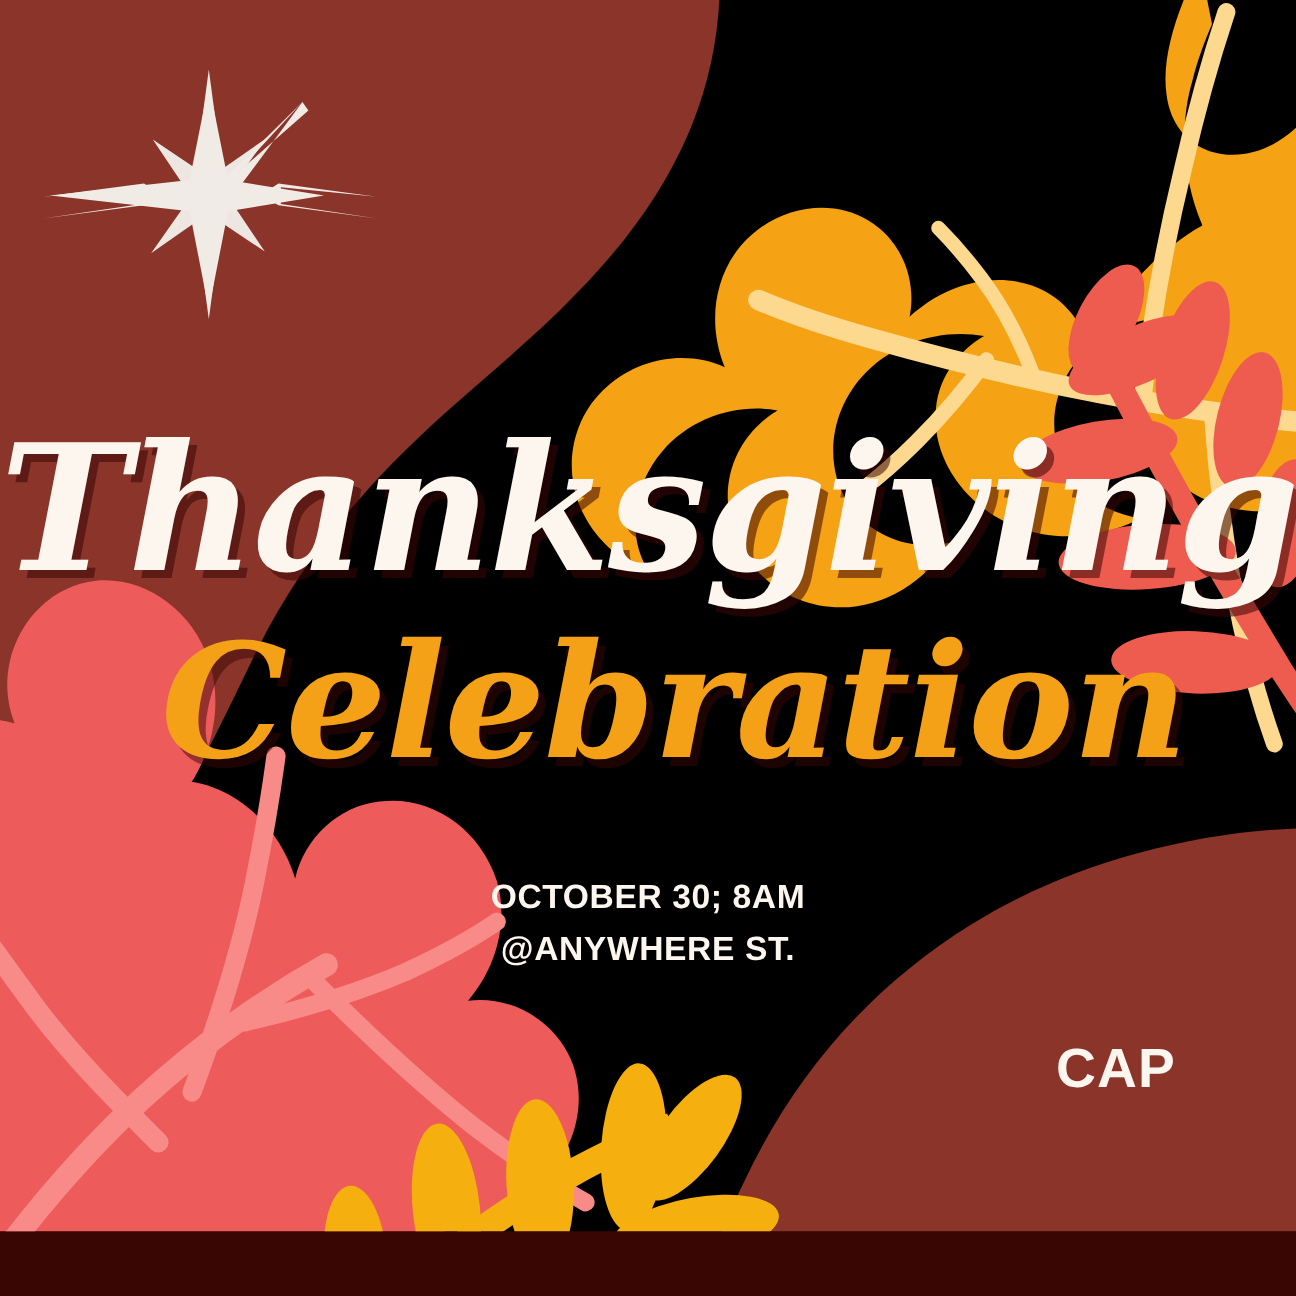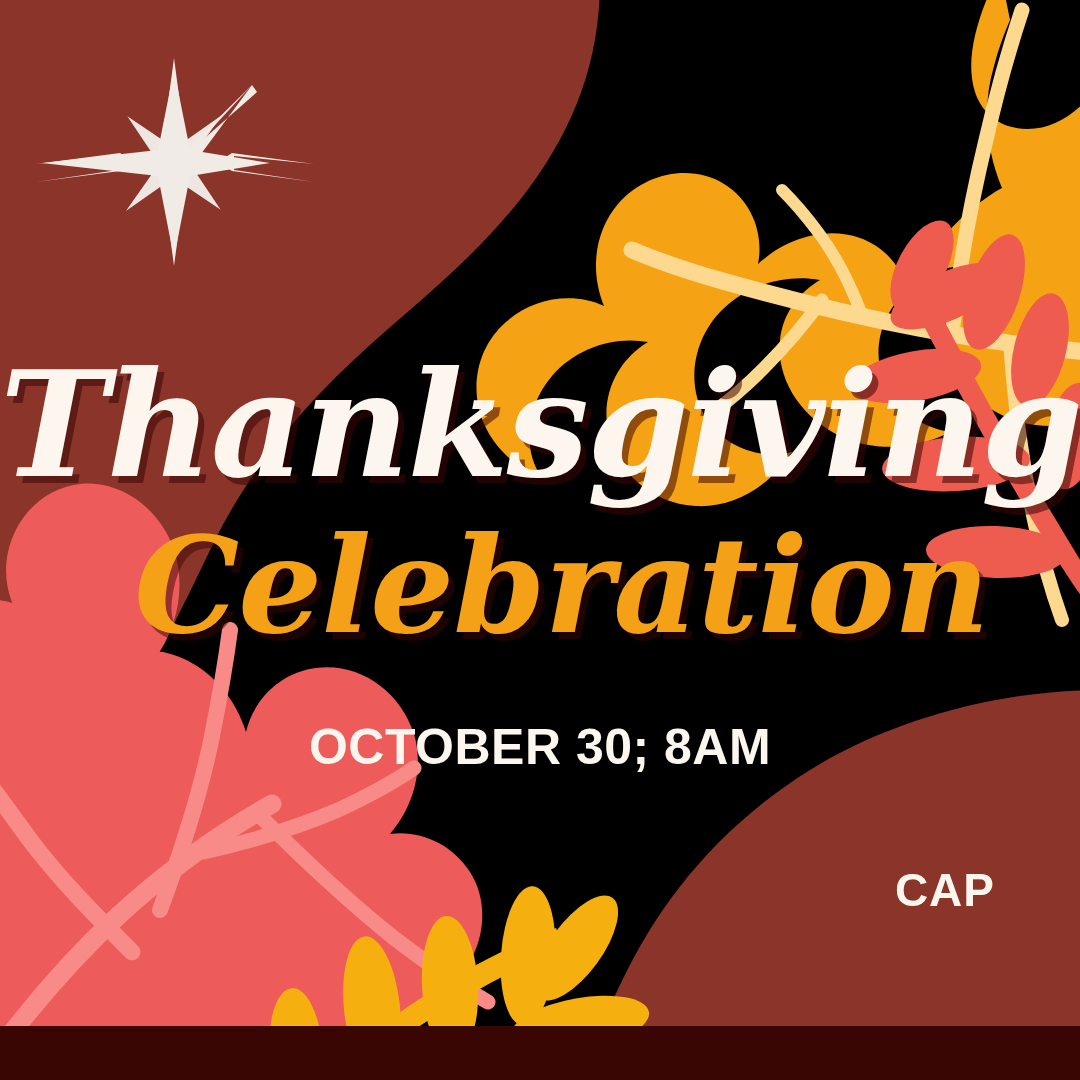--- a/index.html
+++ b/index.html
@@ -72,33 +72,33 @@
     position:absolute;
     left:0; top:726px;
     width:1080px;
     text-align:center;
   }
 
   .details .line {
     display:block;
     font-family:"Liberation Sans", sans-serif;
     font-weight:700;
-    font-size:50px;
+    font-size:28px;
     line-height:43px;
     letter-spacing:0.5px;
     color:#FDF6EE;
     white-space:nowrap;
   }
 
   
   .capcut {
     position:absolute;
     left:865px; top:866px;
     width:130px;
-    text-align:right;
+    text-align:center;
     z-index:45;
   }
   .capcut span {
     display:block;
     font-family:"Liberation Sans", sans-serif;
     font-weight:700;
     font-size:46px;
     line-height:49px;
     letter-spacing:1px;
     color:#FDF6EE;
@@ -279,20 +279,21 @@
   </svg>
 
   <div class="text-stack">
 
     <div class="title-main">Thanksgiving</div>
 
     <div class="title-sub">Celebration</div>
 
     <div class="details">
       <span class="line">OCTOBER 30; 8AM</span>
+      <span class="line">@ANYWHERE ST.</span>
     </div>
   </div>
 
   <div class="capcut">
     <span>CAP</span>
   </div>
 
 </div>
 
 </body></html>

